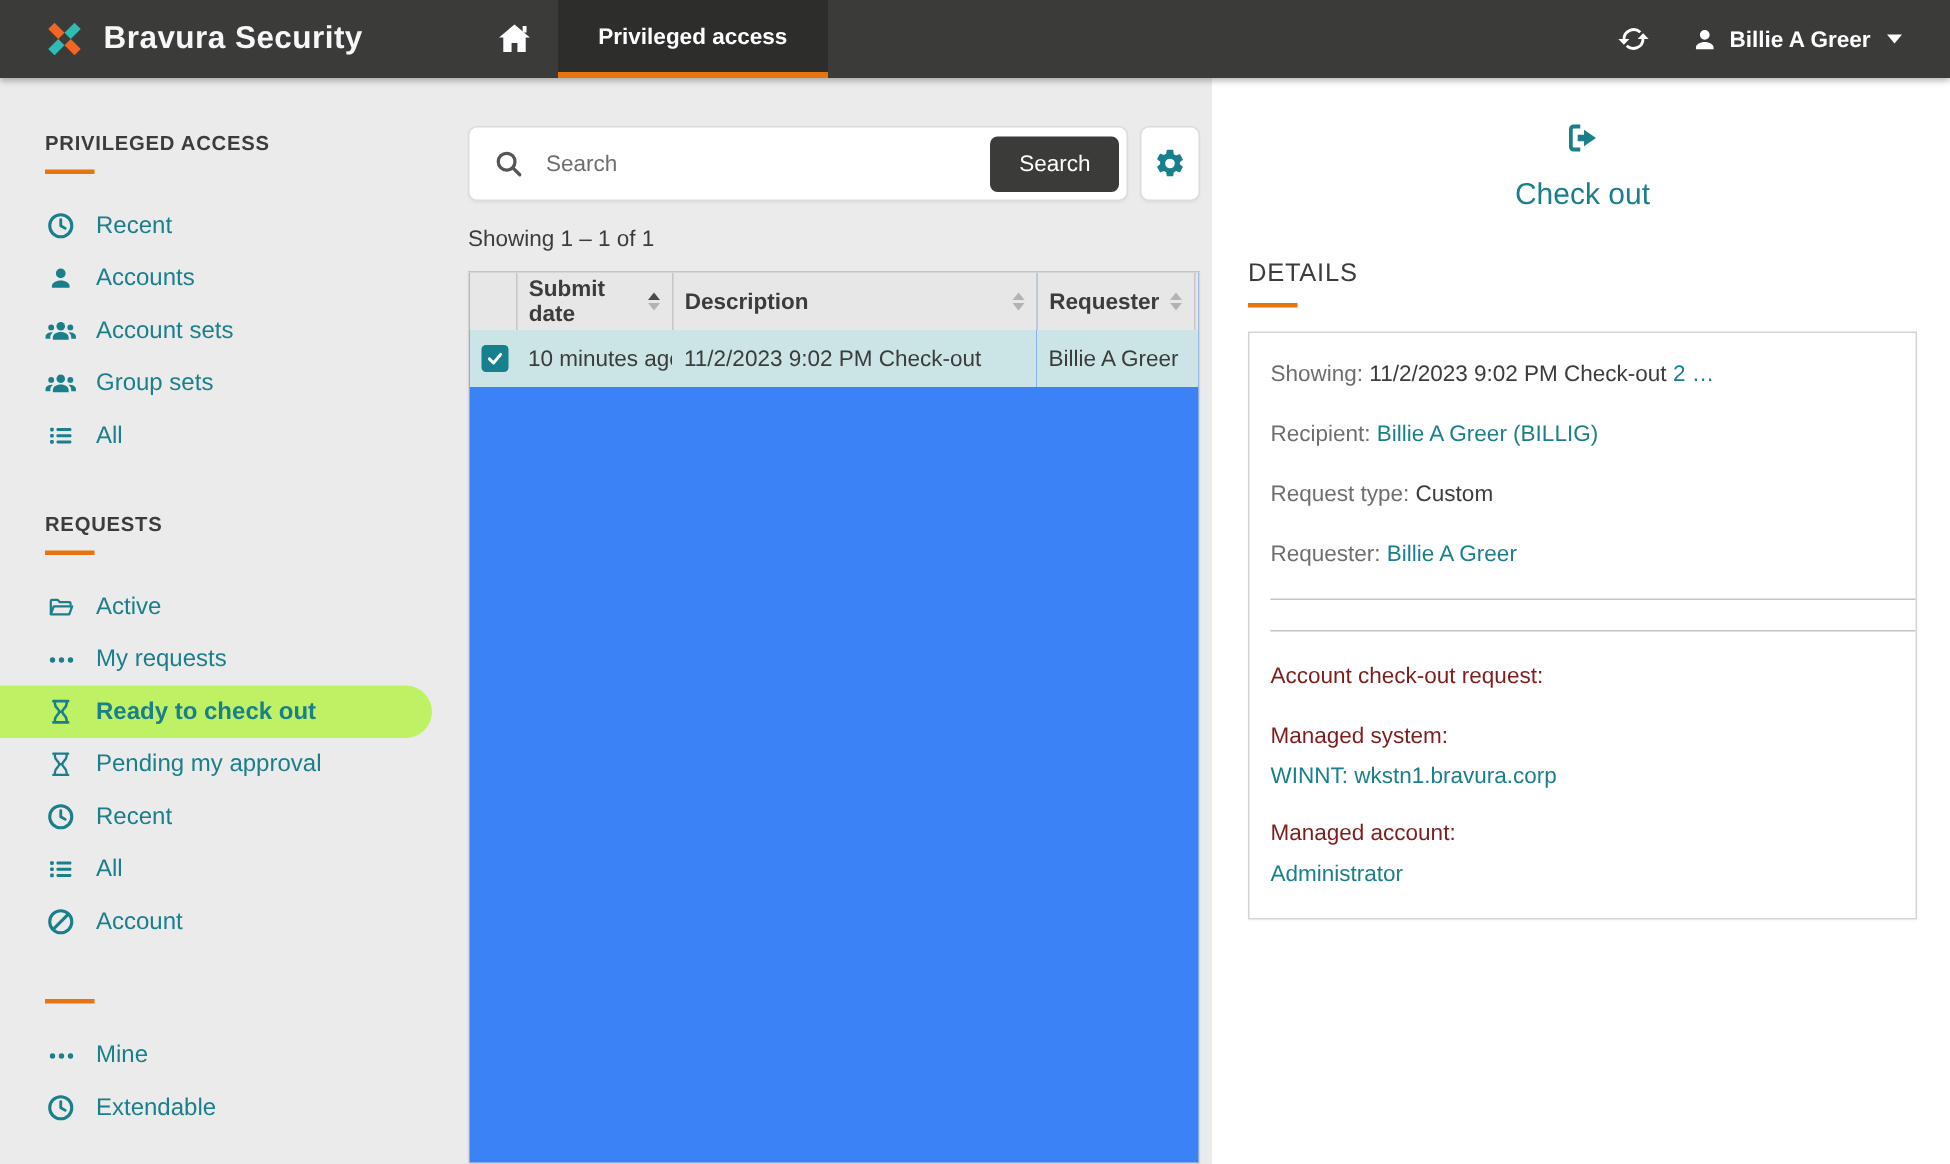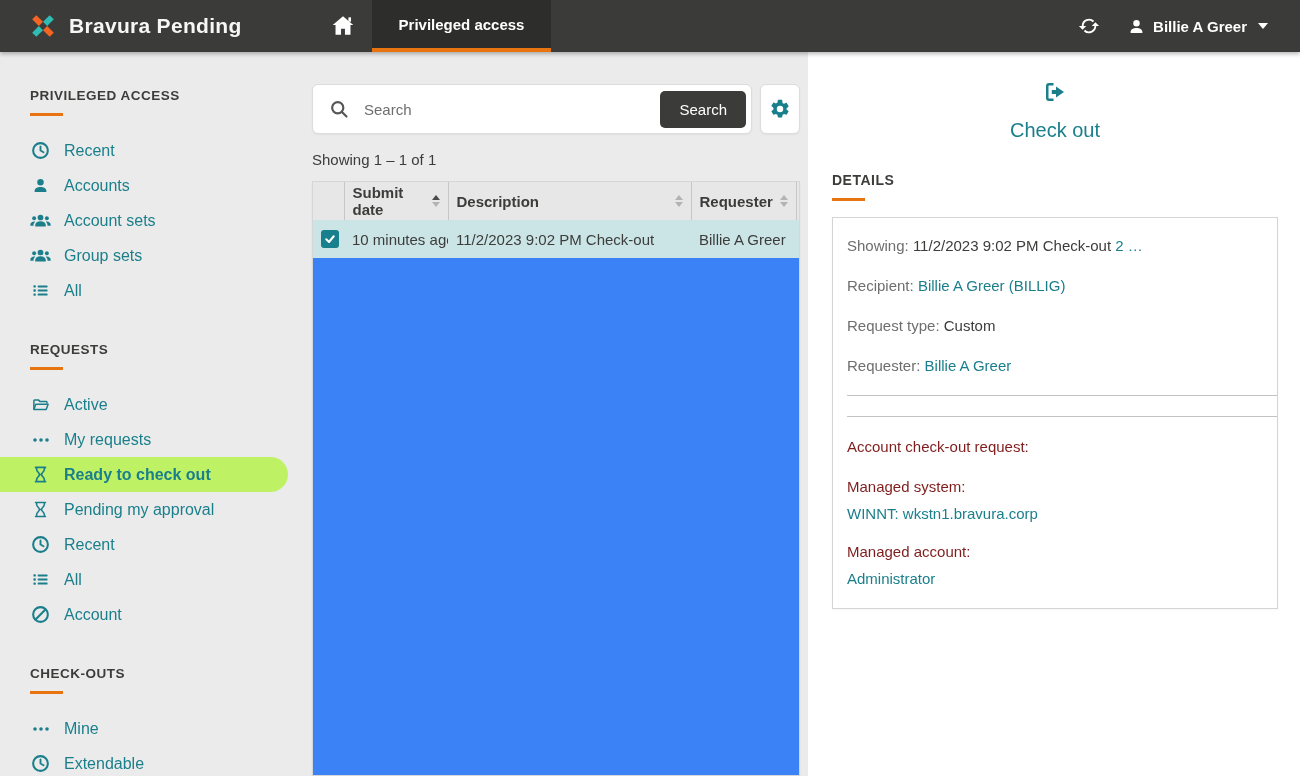--- a/index.html
+++ b/index.html
@@ -79,21 +79,21 @@
   .arr.up{ border-bottom:5px solid #b3b3b3; }
   .arr.down{ border-top:5px solid #b3b3b3; }
   .arr.up.active{ border-bottom-color:#4a4a4a; }
   tbody td{ height:38px; background:#cbe5e6; padding:0 8px; color:#3c3c3b; white-space:nowrap; overflow:hidden; }
   tbody tr{ cursor:pointer; }
   .cb{ width:18px; height:18px; margin:0 auto; background:#17808c; border-radius:3px; display:flex; align-items:center; justify-content:center; cursor:pointer; }
 
   
   .panel{ flex:1; background:#fff; padding:28px 22px 0 24px; overflow:hidden; }
   .panel-title{ display:flex; align-items:center; gap:15px; color:#1a7f8b; font-size:20px; font-weight:500; margin-bottom:30px; cursor:pointer;flex-direction:column; }
-  .details-header{ font-size:14px; font-weight:700; letter-spacing:.5px; color:#3c3c3b; }
+  .details-header{ font-size:17px; font-weight:400; letter-spacing:.5px; color:#3c3c3b; }
   .details-underline{ width:33px; height:3px; background:#e8740f; margin:10px 0 16px; }
   .details-box{ border:1px solid #d4d4d4; background:#fff; padding:18px 0 20px 14px; box-shadow:0 1px 2px rgba(0,0,0,.04); }
   .field{ margin-bottom:21px; line-height:19px; white-space:nowrap; overflow:hidden; padding-right:1px; }
   .lbl{ color:#6e6e6e; }
   .val{ color:#3c3c3b; }
   .lnk{ color:#1a7f8b; text-decoration:none; cursor:pointer; }
   .divider{ border:none; border-top:1px solid #c3c3c3; margin:20px 0; }
   .auth-row{ display:flex; align-items:center; gap:9px; white-space:nowrap; overflow:hidden; color:#1a7f8b; }
   .auth-row .lbl{ flex:none; }
   .badge{
@@ -113,21 +113,21 @@
 <div class="navbar">
   <div class="brand">
     <span style="display:flex;">
       <svg width="30" height="30" viewBox="0 0 36 36">
         <path d="M5 10 L10 5 L18 13 L13 18 Z" fill="#f26522"></path>
         <path d="M26 5 L31 10 L23 18 L18 13 Z" fill="#2fbdb3"></path>
         <path d="M5 26 L10 31 L18 23 L13 18 Z" fill="#2fbdb3"></path>
         <path d="M31 26 L26 31 L18 23 L23 18 Z" fill="#f26522"></path>
       </svg>
     </span>
-    <span class="brand-name">Bravura Pending</span>
+    <span class="brand-name">Bravura Security</span>
   </div>
   <div class="home-tab">
     <span style="display:flex;">
       <svg width="26" height="26" viewBox="0 0 24 24" fill="#fff">
         <path d="M12 3 2.5 11h2.6v9h5.1v-5.5h3.6V20h5.1v-9h2.6z"></path>
         <rect x="17" y="4" width="2.4" height="4" fill="#fff"></rect>
       </svg>
     </span>
   </div>
   <div class="tab-active">
@@ -281,21 +281,20 @@
             <svg width="19" height="19" viewBox="0 0 24 24" fill="none" stroke="#1a7f8b" stroke-width="2.6">
               <circle cx="12" cy="12" r="9.3"></circle>
               <path d="M5.8 18.2 18.2 5.8"></path>
             </svg>
           </span>
         <span>Account</span>
       </div>
     </div>
 
     <div class="side-section">
-      <div class="side-title">CHECK-OUTS</div>
       <div class="side-underline"></div>
       <div class="side-item">
         <span class="icn">
             <svg width="18" height="8" viewBox="0 0 24 10" fill="#1a7f8b">
               <circle cx="4" cy="5" r="2.4"></circle>
               <circle cx="12" cy="5" r="2.4"></circle>
               <circle cx="20" cy="5" r="2.4"></circle>
             </svg>
           </span>
         <span>Mine</span>

